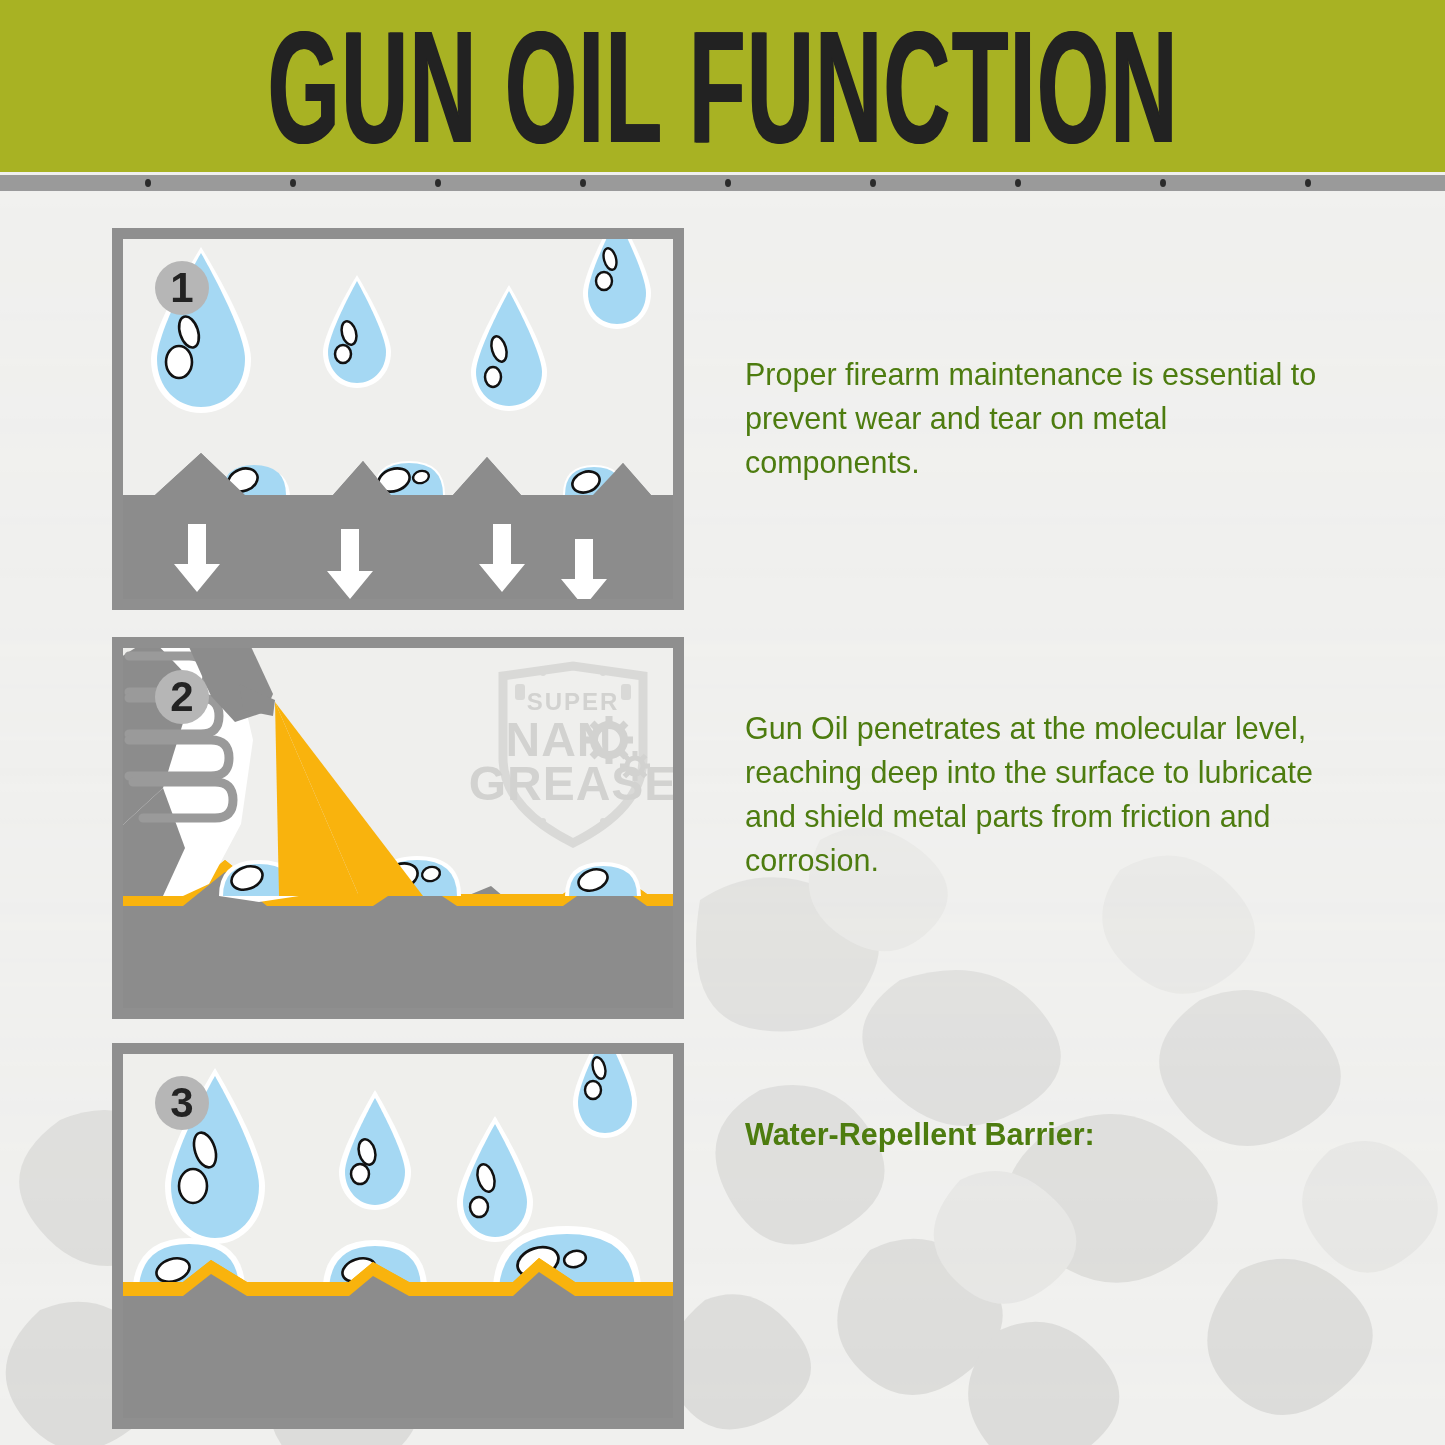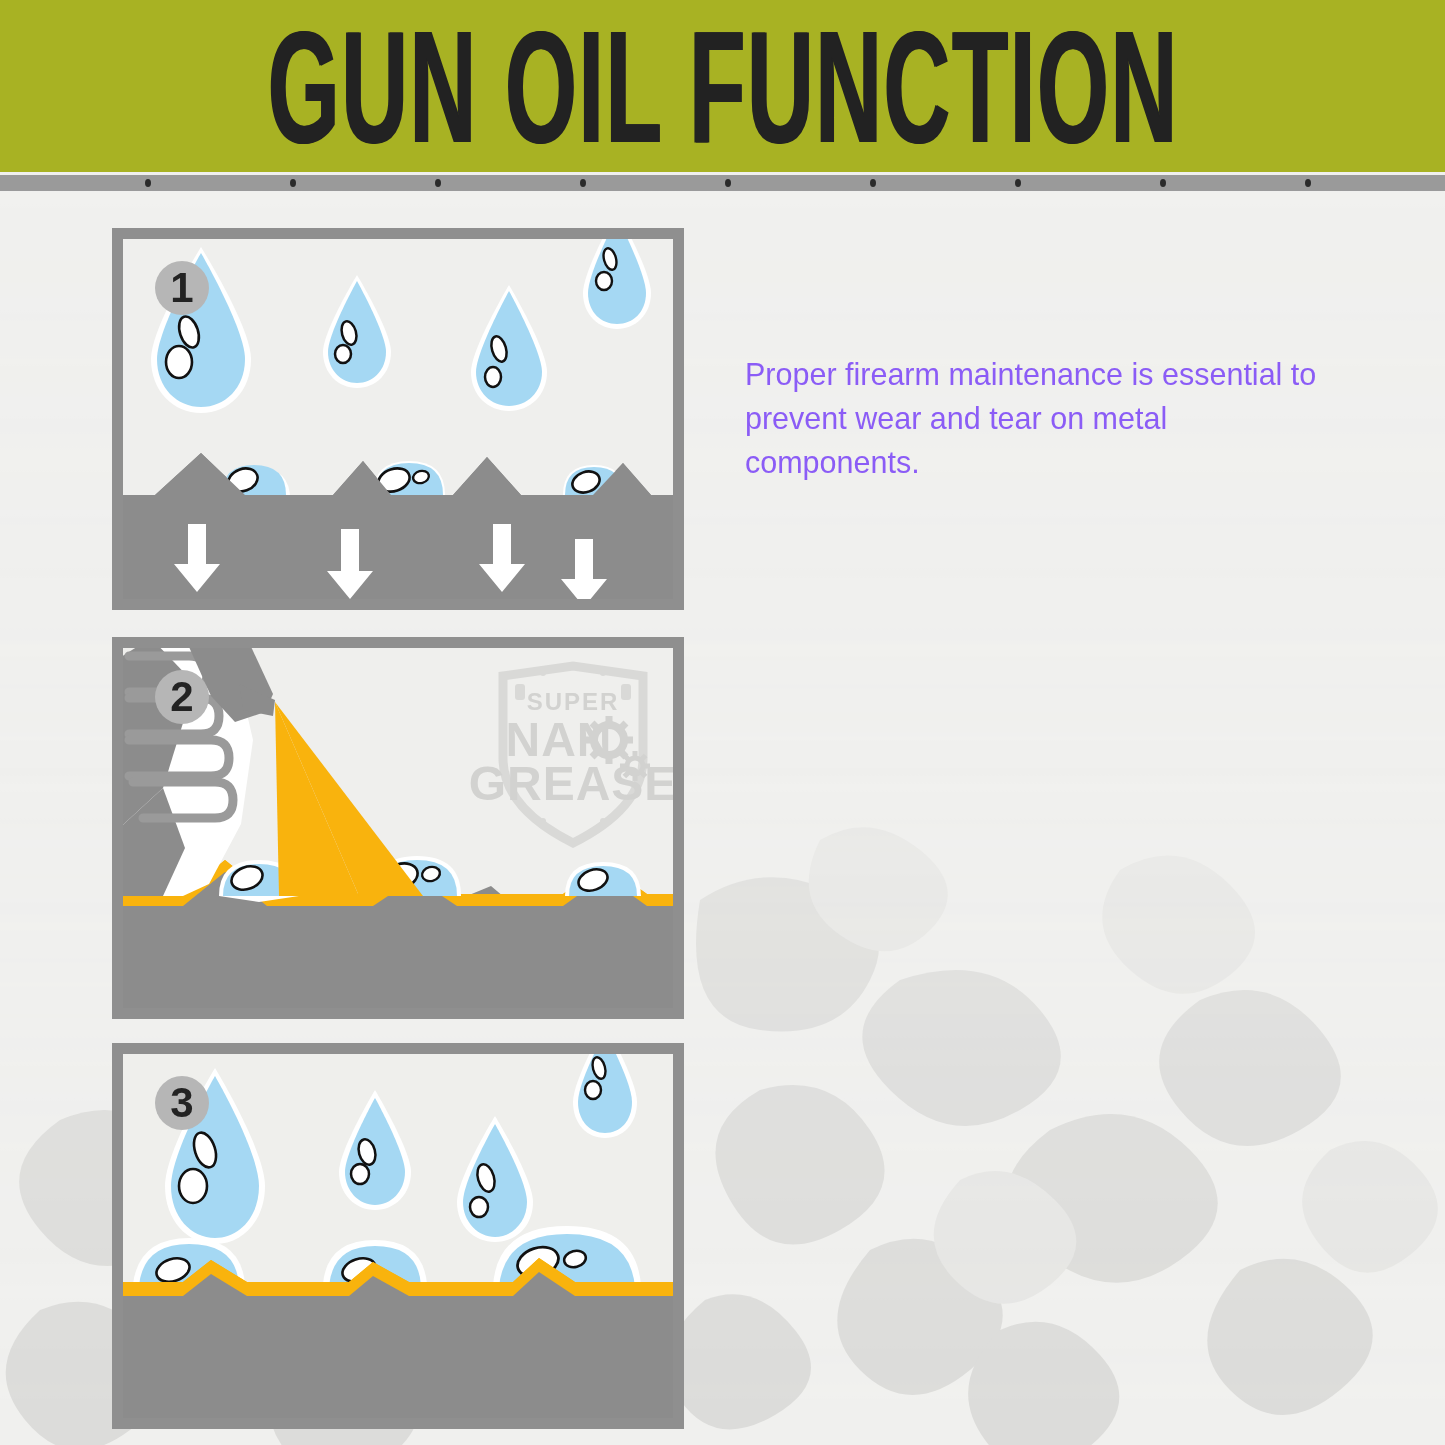--- a/index.html
+++ b/index.html
@@ -70,21 +70,21 @@
     font-weight:bold; font-size:42px; color:#232323;
     z-index:6;
     left:32px; top:22px;
   }
 
   
   .text-block{
     position:absolute;
     left:745px;
     width:600px;
-    color:#8b5cf6;
+    color:#4d7c0f;
     font-family:"Liberation Sans", sans-serif;
     font-size:30.5px;
     line-height:44px;
     z-index:2;
   }
   .text-block .heading{
     font-weight:bold;
     display:block;
   }
   #text-1{ top:352px; }
@@ -390,16 +390,18 @@
   </svg>
   <div class="step-badge">3</div>
 </div>
 
 <div class="text-block" id="text-1">
   
   <span>Proper firearm maintenance is essential to prevent wear and tear on metal components.</span>
 </div>
 
 <div class="text-block" id="text-2">
+  <span>Gun Oil penetrates at the molecular level, reaching deep into the surface to lubricate and shield metal parts from friction and corrosion.</span>
 </div>
 
 <div class="text-block" id="text-3">
+  <span class="heading">Water-Repellent Barrier:</span>
 </div>
 
 </body></html>

